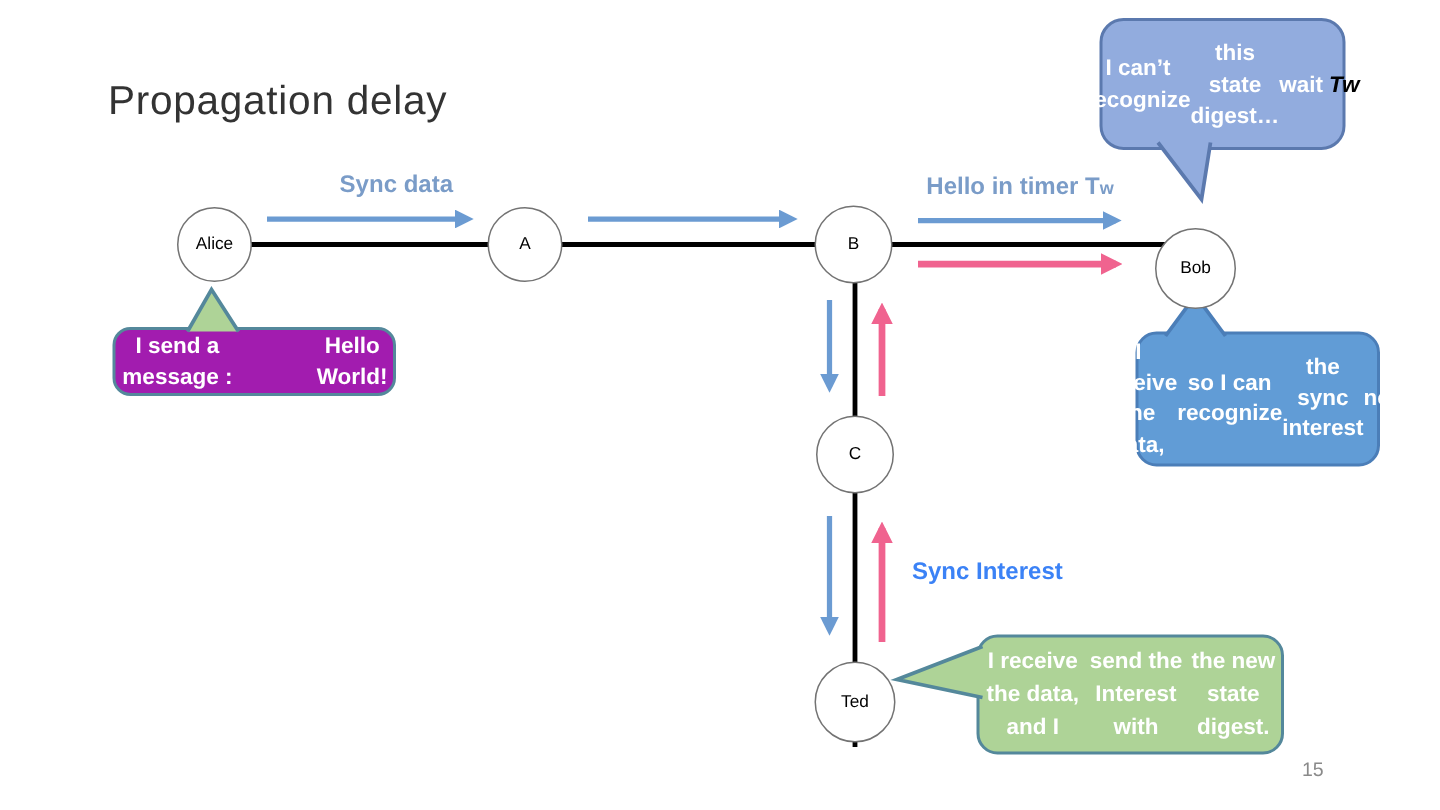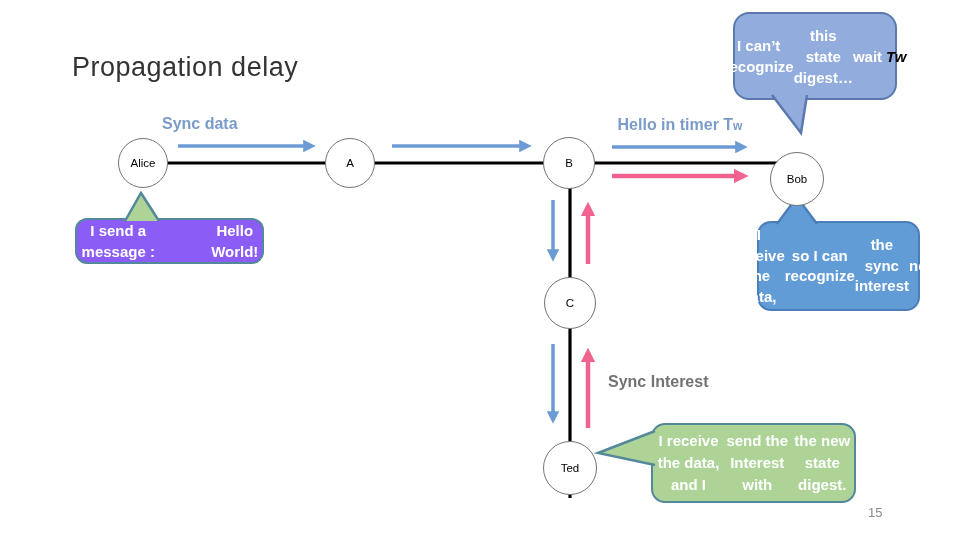--- a/index.html
+++ b/index.html
@@ -8,24 +8,24 @@
 
   .layer{position:absolute;left:0;top:0;width:960px;height:540px;pointer-events:none;}
 
   .slide-title{
     position:absolute;left:72px;top:52px;margin:0;
     font-size:27px;font-weight:400;color:#333333;letter-spacing:.5px;
   }
 
   
   .flow-label{position:absolute;font-weight:600;font-size:16px;white-space:nowrap;}
-  .label-sync-data{left:162px;top:115px;width:140px;text-align:left;color:#7A9CC8;}
+  .label-sync-data{left:162px;top:115px;width:140px;text-align:right;color:#7A9CC8;}
   .label-arrive{left:599px;top:116px;width:162px;text-align:center;color:#7A9CC8;}
   .label-arrive .small-w{font-size:12px;}
-  .label-sync-interest{left:608px;top:373px;color:#737373;}
+  .label-sync-interest{left:608px;top:373px;color:#3b82f6;}
 
   
   .node{
     position:absolute;border:1px solid #737373;border-radius:50%;background:#fff;
     display:flex;align-items:center;justify-content:center;
     font-size:11.5px;color:#000;box-sizing:border-box;z-index:6;
   }
   .node-alice{left:118px;top:138px;width:50px;height:50px;}
   .node-a{left:325px;top:138px;width:50px;height:50px;}
   .node-b{left:543px;top:137px;width:52px;height:52px;}
@@ -42,21 +42,21 @@
   .callout-blue-top{
     left:733px;top:12px;width:164px;height:88px;border-radius:16px;
     background:#92ACDE;border:2.5px solid #5B79AE;
   }
   .callout-blue-right{
     left:757px;top:221px;width:163px;height:90px;border-radius:14px;
     background:#619CD6;border:2.5px solid #4B7EB8;line-height:20.5px;
   }
   .callout-green-alice{
     left:75px;top:218px;width:189px;height:46px;border-radius:12px;
-    background:#8b5cf6;border:2.5px solid #54889B;gap:48px;
+    background:#a21caf;border:2.5px solid #54889B;gap:48px;
   }
   .callout-green-ted{
     left:651px;top:423px;width:205px;height:80px;border-radius:14px;
     background:#AED397;border:2.5px solid #54889B;line-height:22px;
   }
   .timer-gold{color:#000000;font-style:italic;margin-left:4px;}
 
   .tails{z-index:5;}
   .lines{z-index:1;}
 

